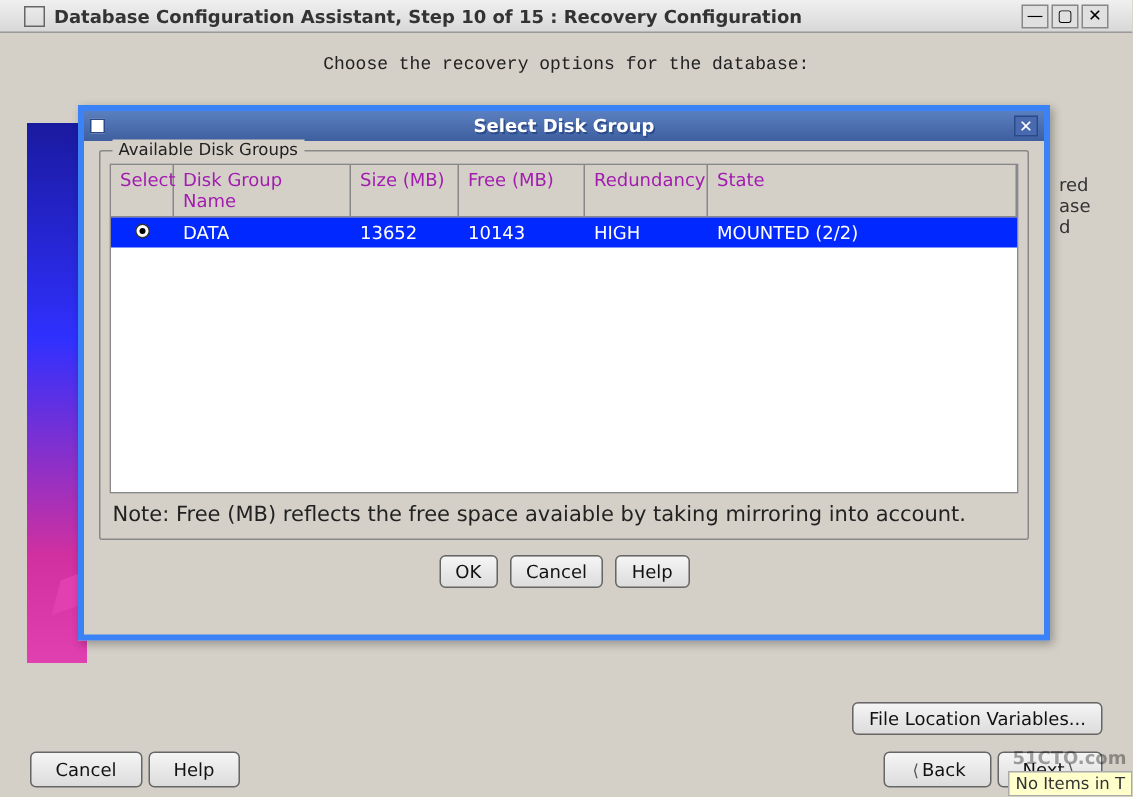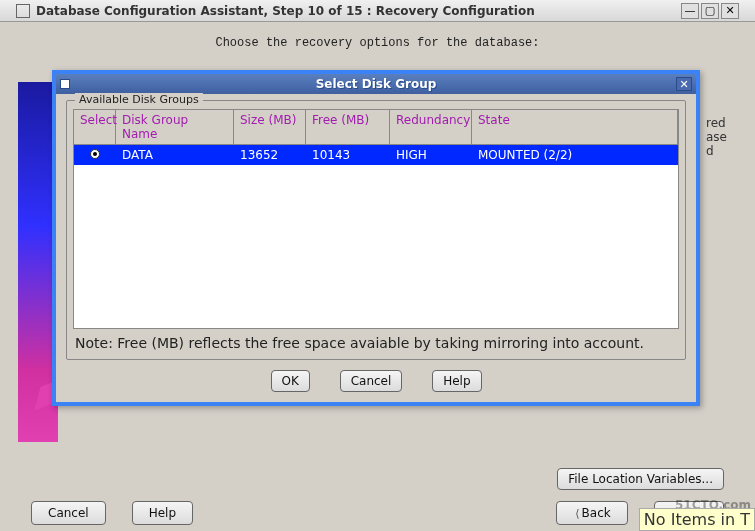--- a/index.html
+++ b/index.html
@@ -18,21 +18,21 @@
 .gradient-panel { position: absolute; left: 18px; top: 60px; width: 40px; height: 360px; background: linear-gradient(180deg,#1a1aa0 0%, #3030ff 40%, #d030a0 80%, #e040b0 100%); }
 .gradient-panel::after { content: ""; position: absolute; bottom: 40px; left: 6px; width: 30px; height: 30px; border-left: 14px solid transparent; border-right: 14px solid transparent; border-bottom: 20px solid #e040b0; transform: rotate(-20deg); }
 
 
 .dialog { position: absolute; left: 52px; top: 48px; width: 648px; background: #d4d0c8; border: 4px solid #3b82f6; box-shadow: 2px 2px 6px rgba(0,0,0,0.3); }
 .dlg-titlebar { height: 20px; background: linear-gradient(#5a7fbf,#3f5f9f); display: flex; align-items: center; padding: 0 4px; }
 .dlg-titlebar .dot { width: 10px; height: 10px; background: #fff; border: 1px solid #2a4a8a; margin-right: 6px; }
 .dlg-titlebar .dlg-title { flex: 1; text-align: center; color: #fff; font-weight: bold; text-shadow: 1px 1px 0 #2a4a8a; }
 .dlg-close { width: 16px; height: 14px; background: #4a6aaf; color: #fff; display: flex; align-items: center; justify-content: center; border: 1px solid #2a4a8a; font-size: 11px; }
 
-.dlg-body { padding: 6px 10px 4px 10px; border-radius: 15px; }
+.dlg-body { padding: 6px 10px 25px 10px; border-radius: 15px; }
 .groupbox { border: 1px solid #888; border-radius: 2px; padding: 8px 6px 6px 6px; position: relative; }
 .groupbox .legend { position: absolute; top: -8px; left: 8px; background: #d4d0c8; padding: 0 4px; color: #222; font-size: 11px; }
 
 .table-wrap { background: #fff; border: 1px solid #888; height: 220px; overflow: hidden; }
 .tbl { display: flex; flex-direction: column; }
 .tbl-head { display: flex; background: #d4d0c8; border-bottom: 1px solid #888; }
 .tbl-head .th { border-right: 1px solid #888; padding: 3px 6px; color: #a21caf; }
 .tbl-row { display: flex; background: #0028ff; color: #fff; }
 .tbl-row .td { padding: 3px 6px; border-right: 1px solid transparent; }
 .c-sel { width: 42px; text-align: center; }
@@ -40,33 +40,33 @@
 .c-size { width: 72px; }
 .c-free { width: 84px; }
 .c-red { width: 82px; }
 .c-state { flex: 1; }
 .radio-dot { width: 10px; height: 10px; border-radius: 50%; border: 1px solid #333; background: #fff; display: inline-block; position: relative; }
 .radio-dot::after { content: ""; position: absolute; left: 2px; top: 2px; width: 4px; height: 4px; border-radius: 50%; background: #000; }
 
 .note { color: #222; padding: 6px 2px 2px 2px; font-size: 14px; }
 
 .dlg-buttons { text-align: center; padding: 10px 0 6px 0; }
-.btn { display: inline-block; border: 1px solid #666; background: linear-gradient(#f5f5f5,#dcdcdc); border-radius: 4px; padding: 3px 10px; margin: 0 13px; color: #111; }
+.btn { display: inline-block; border: 1px solid #666; background: linear-gradient(#f5f5f5,#dcdcdc); border-radius: 4px; padding: 3px 10px; margin: 0 2px; color: #111; }
 
 
 .partial-text { position: absolute; left: 706px; top: 94px; color: #333; font-size: 12px; line-height: 14px; }
 .file-loc-btn { position: absolute; right: 18px; top: 446px; }
 .bottom-bar { position: absolute; left: 0; bottom: 6px; width: 100%; display: flex; align-items: center; padding: 0 18px; }
 .bottom-bar .spacer { flex: 1; }
 .bottom-bar .btn { padding: 4px 16px; }
 .nav-caret { font-size: 11px; color: #555; margin: 0 2px; }
 
 .watermark { position: absolute; right: 4px; bottom: 2px; color: rgba(0,0,0,0.35); font-size: 18px; font-weight: bold; text-align: right; line-height: 16px; }
 .watermark .sub { font-size: 10px; font-weight: normal; }
-.tray { position: absolute; right: 0; bottom: 0; background: #ffffcc; border: 1px solid #aaa; padding: 1px 4px; font-size: 16px; color: #333; }
+.tray { position: absolute; right: 0; bottom: 0; background: #ffffcc; border: 1px solid #aaa; padding: 1px 4px; font-size: 11px; color: #333; }
 </style>
 </head>
 <body>
 
 <div class="main-window">
   <div class="main-titlebar">
     <span class="icon"></span>
     <span class="title">Database Configuration Assistant, Step 10 of 15 : Recovery Configuration</span>
     <span class="win-btn">—</span>
     <span class="win-btn">▢</span>

